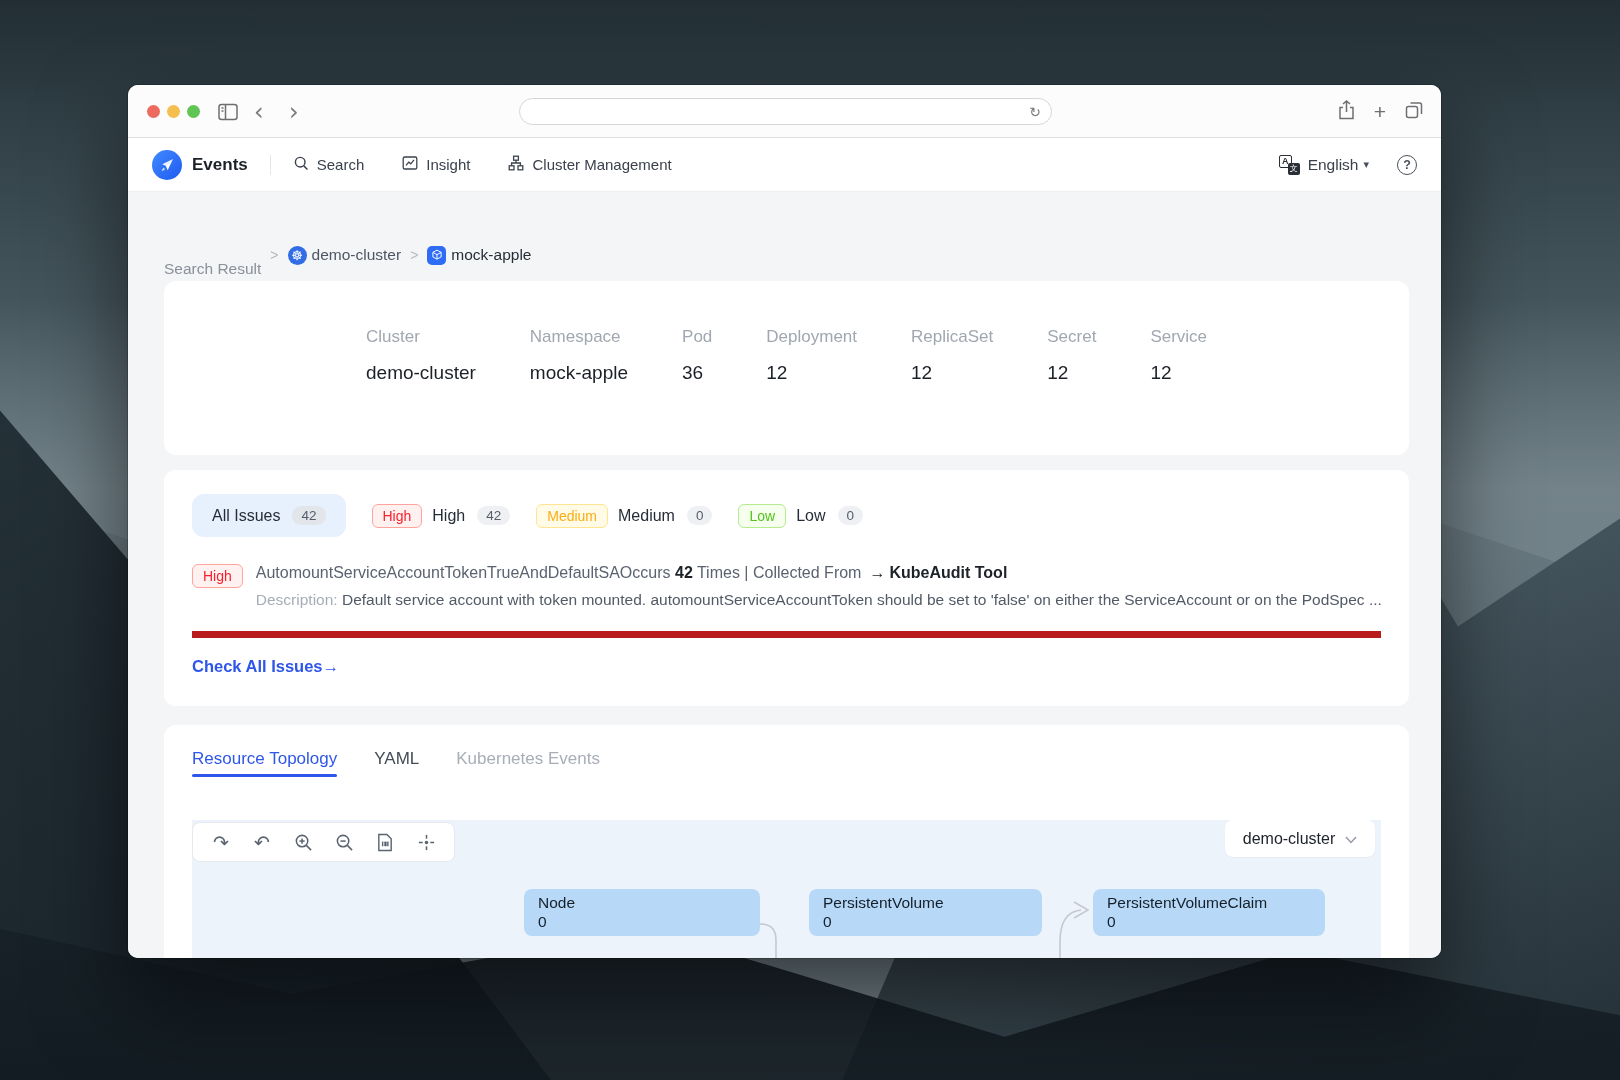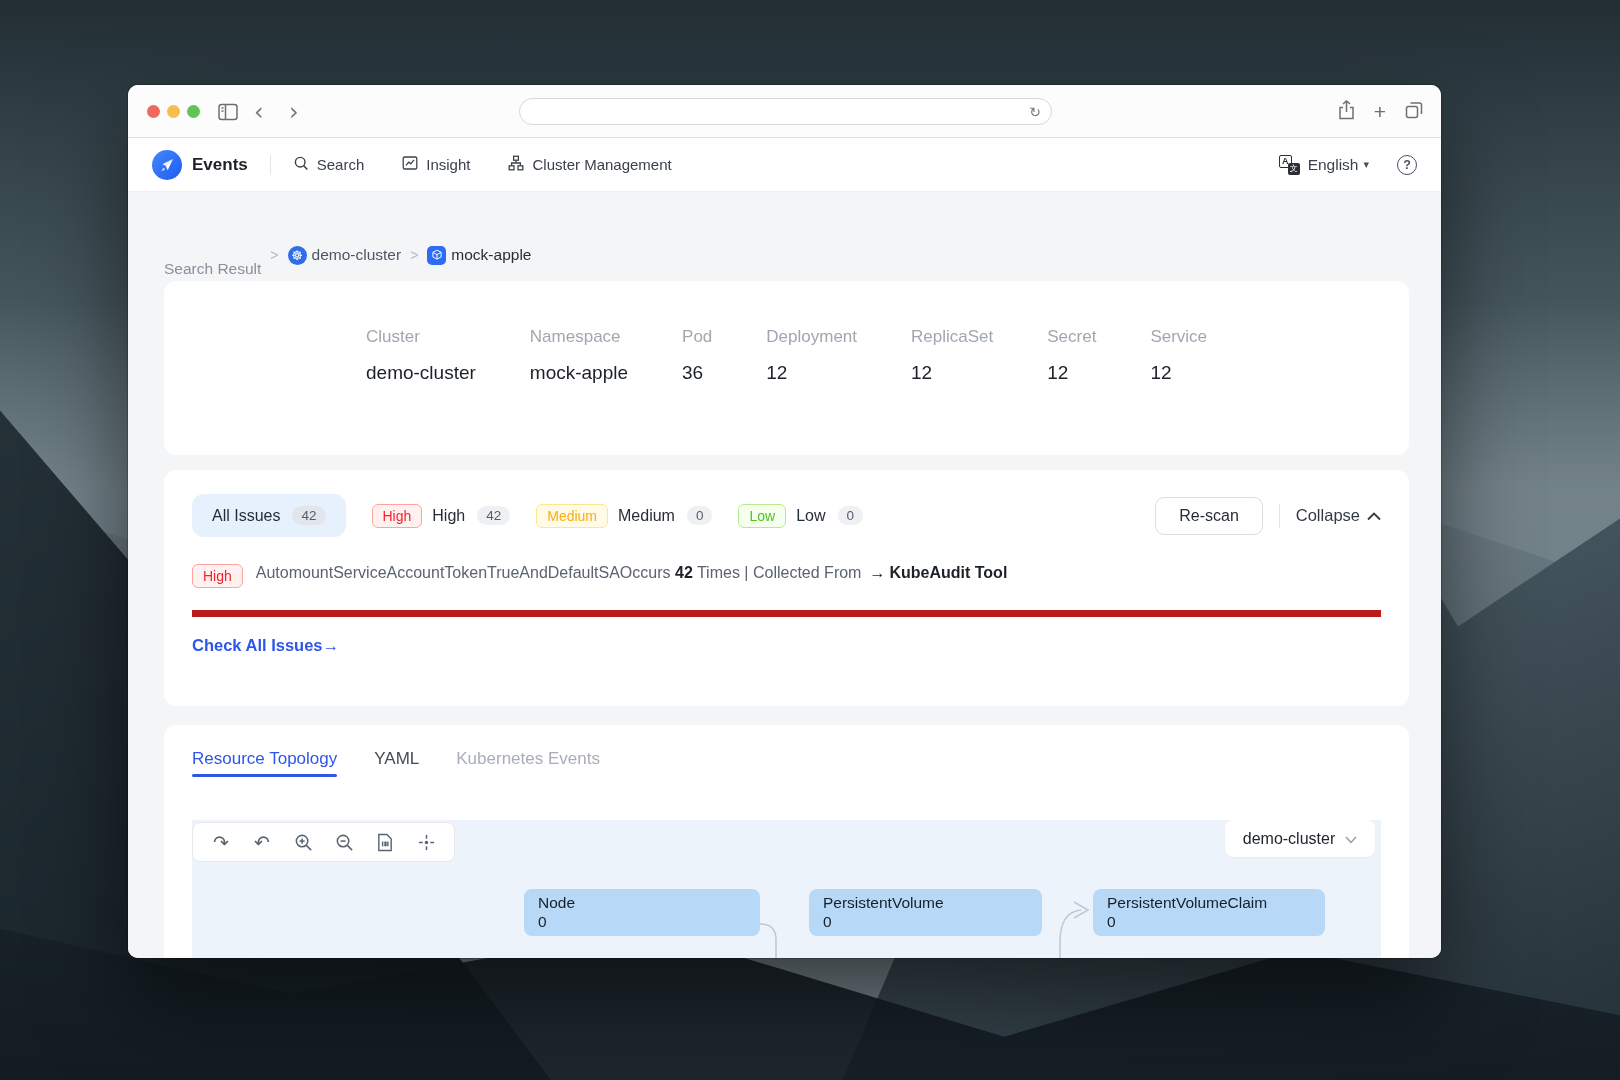--- a/index.html
+++ b/index.html
@@ -300,38 +300,27 @@
         <div class="sev-group">
           <span class="tag tag-medium">Medium</span>
           <span class="sev-label">Medium</span>
           <span class="pill">0</span>
         </div>
         <div class="sev-group">
           <span class="tag tag-low">Low</span>
           <span class="sev-label">Low</span>
           <span class="pill">0</span>
         </div>
-        <div class="filt-right">
-          <button class="rescan">Re-scan</button>
-          <span class="filt-div"></span>
-          <span class="collapse">
-            <span>Collapse</span>
-            <span>
-              <svg width="14" height="9" viewBox="0 0 14 9" fill="none" stroke="#333a44" stroke-width="1.8">
-                  <polyline points="1,7.5 7,1.5 13,7.5"></polyline>
-                </svg>
-            </span>
-          </span>
-        </div>
       </div>
 
       <div class="issue">
         <span class="tag tag-high" style="align-self:flex-start;">High</span>
         <div class="issue-body">
           <div class="issue-line1"><span>AutomountServiceAccountTokenTrueAndDefaultSA</span><span>Occurs </span><span class="strong">42</span><span> Times</span><span> | </span><span>Collected From</span><span class="arrow">→</span><span class="strong">KubeAudit Tool</span></div>
+          <div class="issue-desc"><span class="dl">Description: </span><span class="dt">Default service account with token mounted. automountServiceAccountToken should be set to 'false' on either the ServiceAccount or on the PodSpec ...</span></div>
         </div>
       </div>
 
       <div class="check-wrap">
         <span class="check-link">
             <span>Check All Issues</span>
             <span>→</span>
           </span>
       </div>
     </div>

